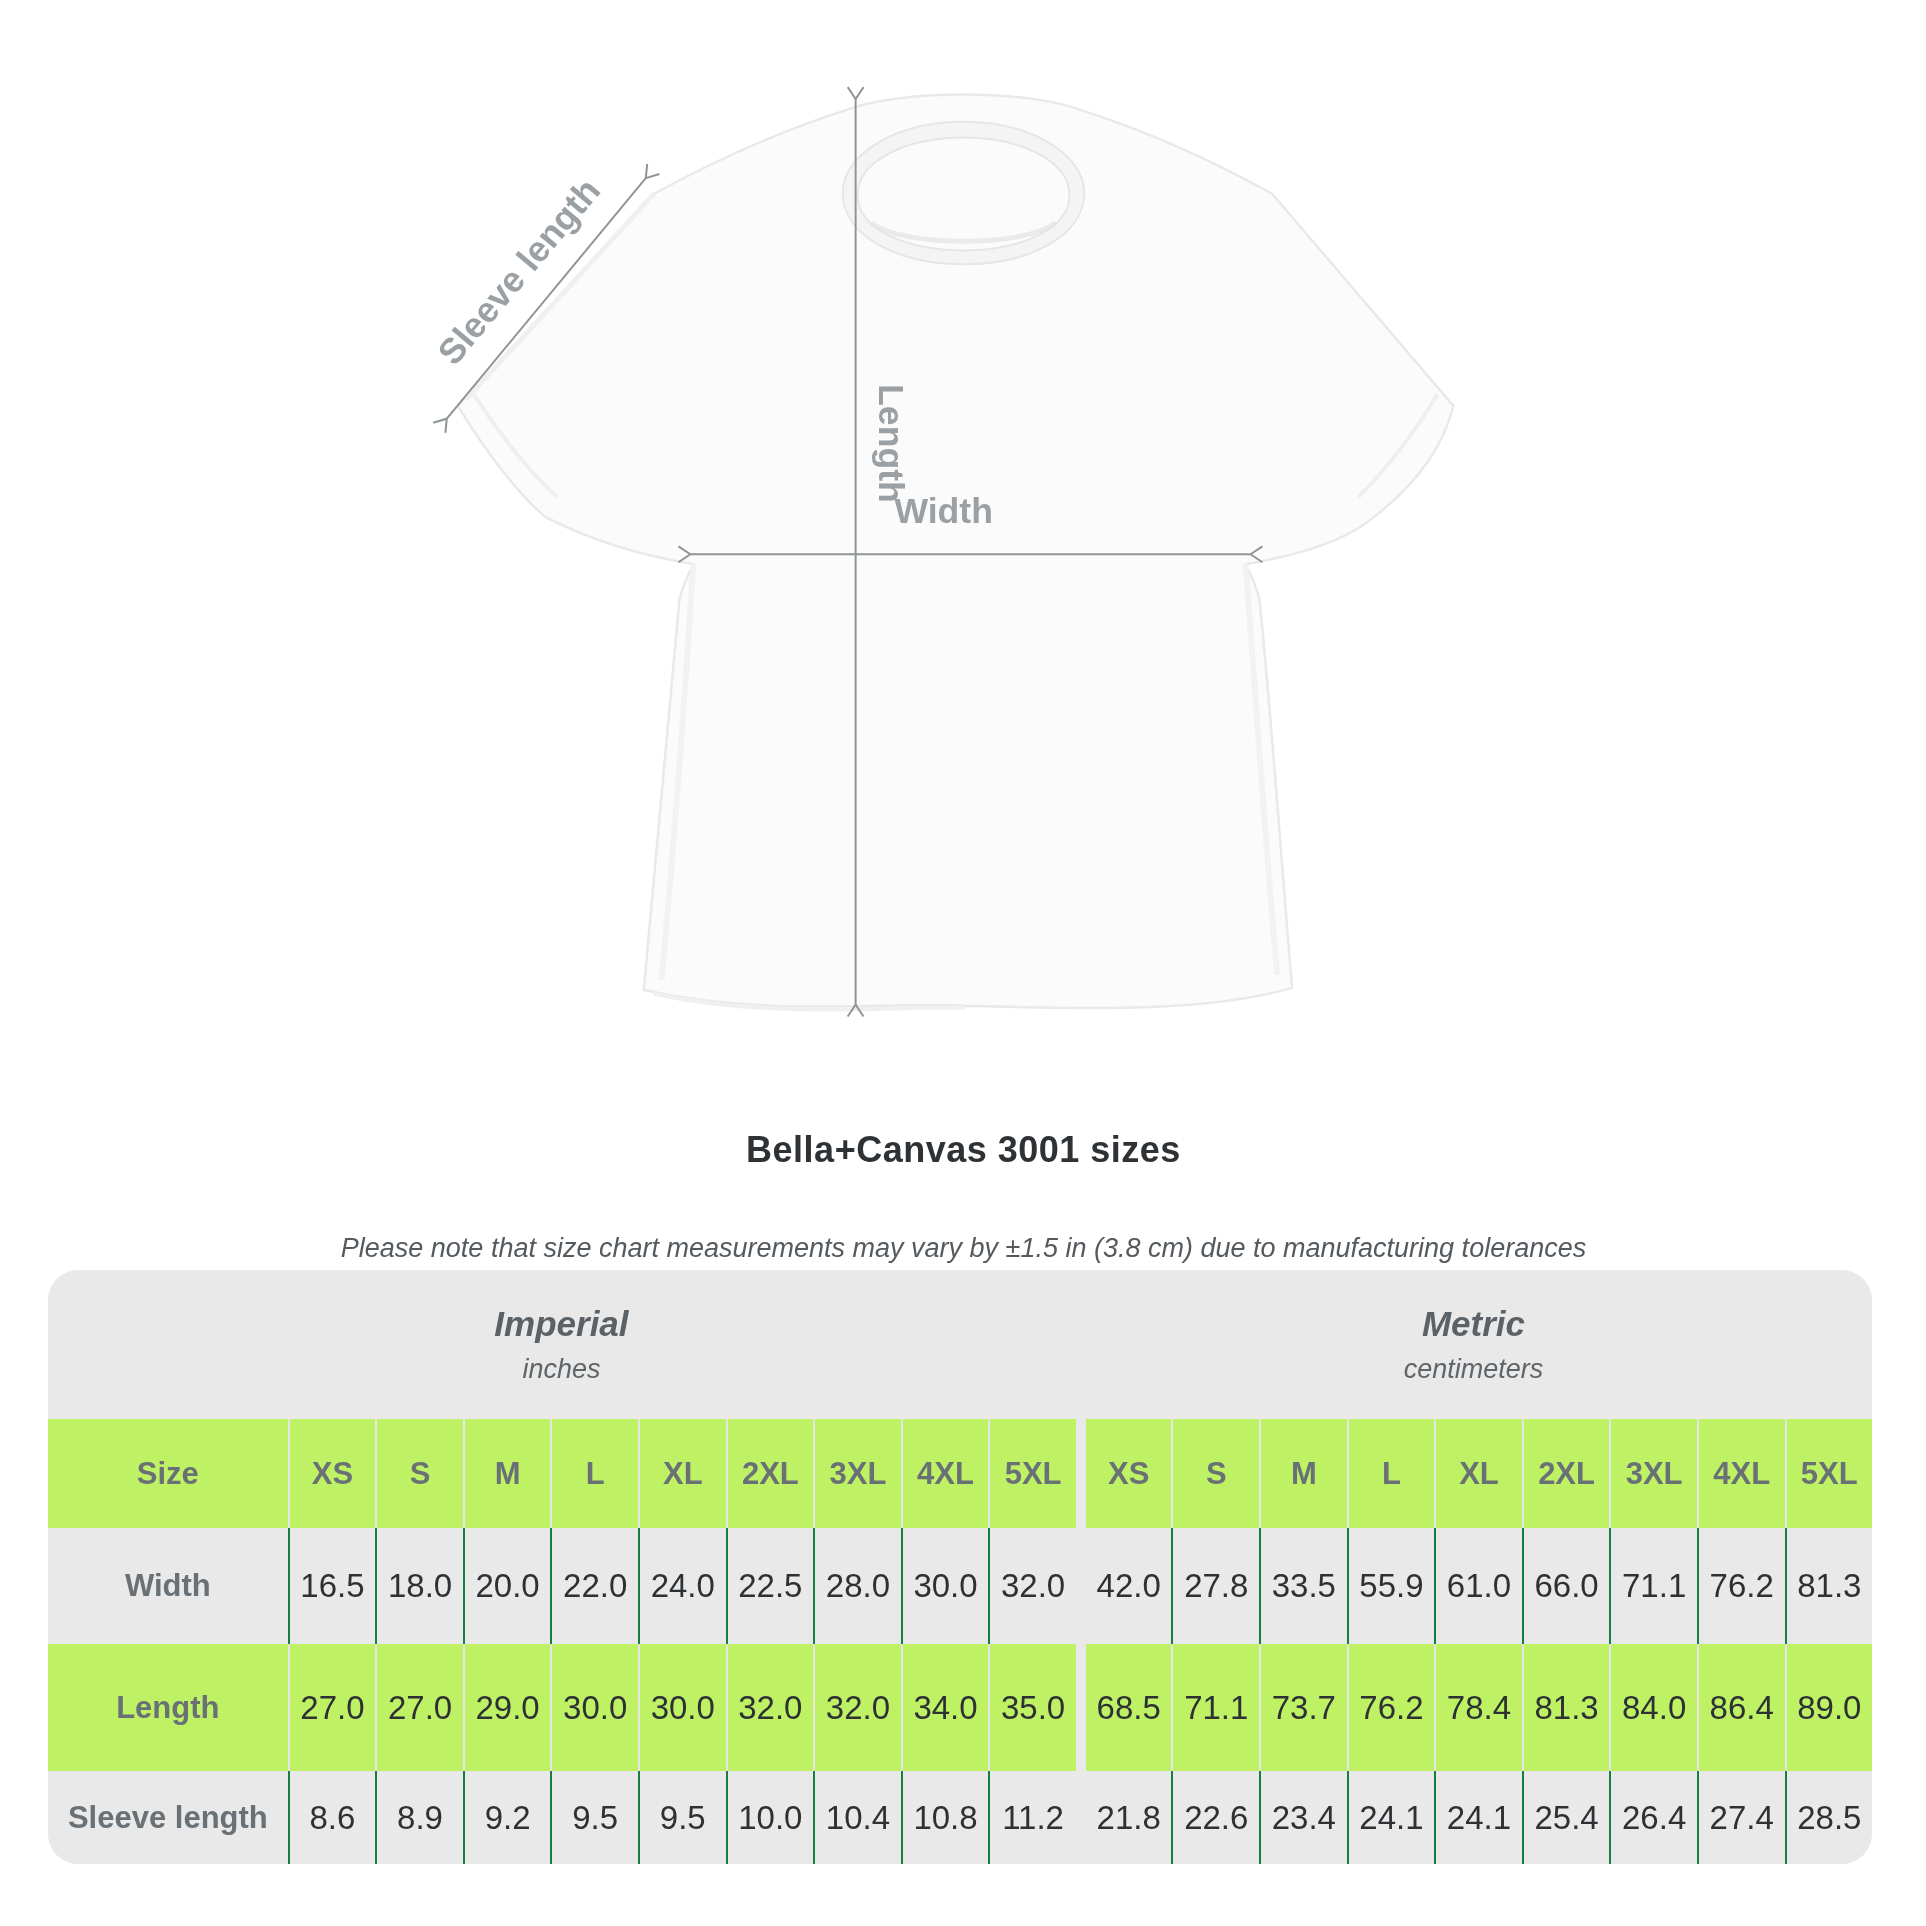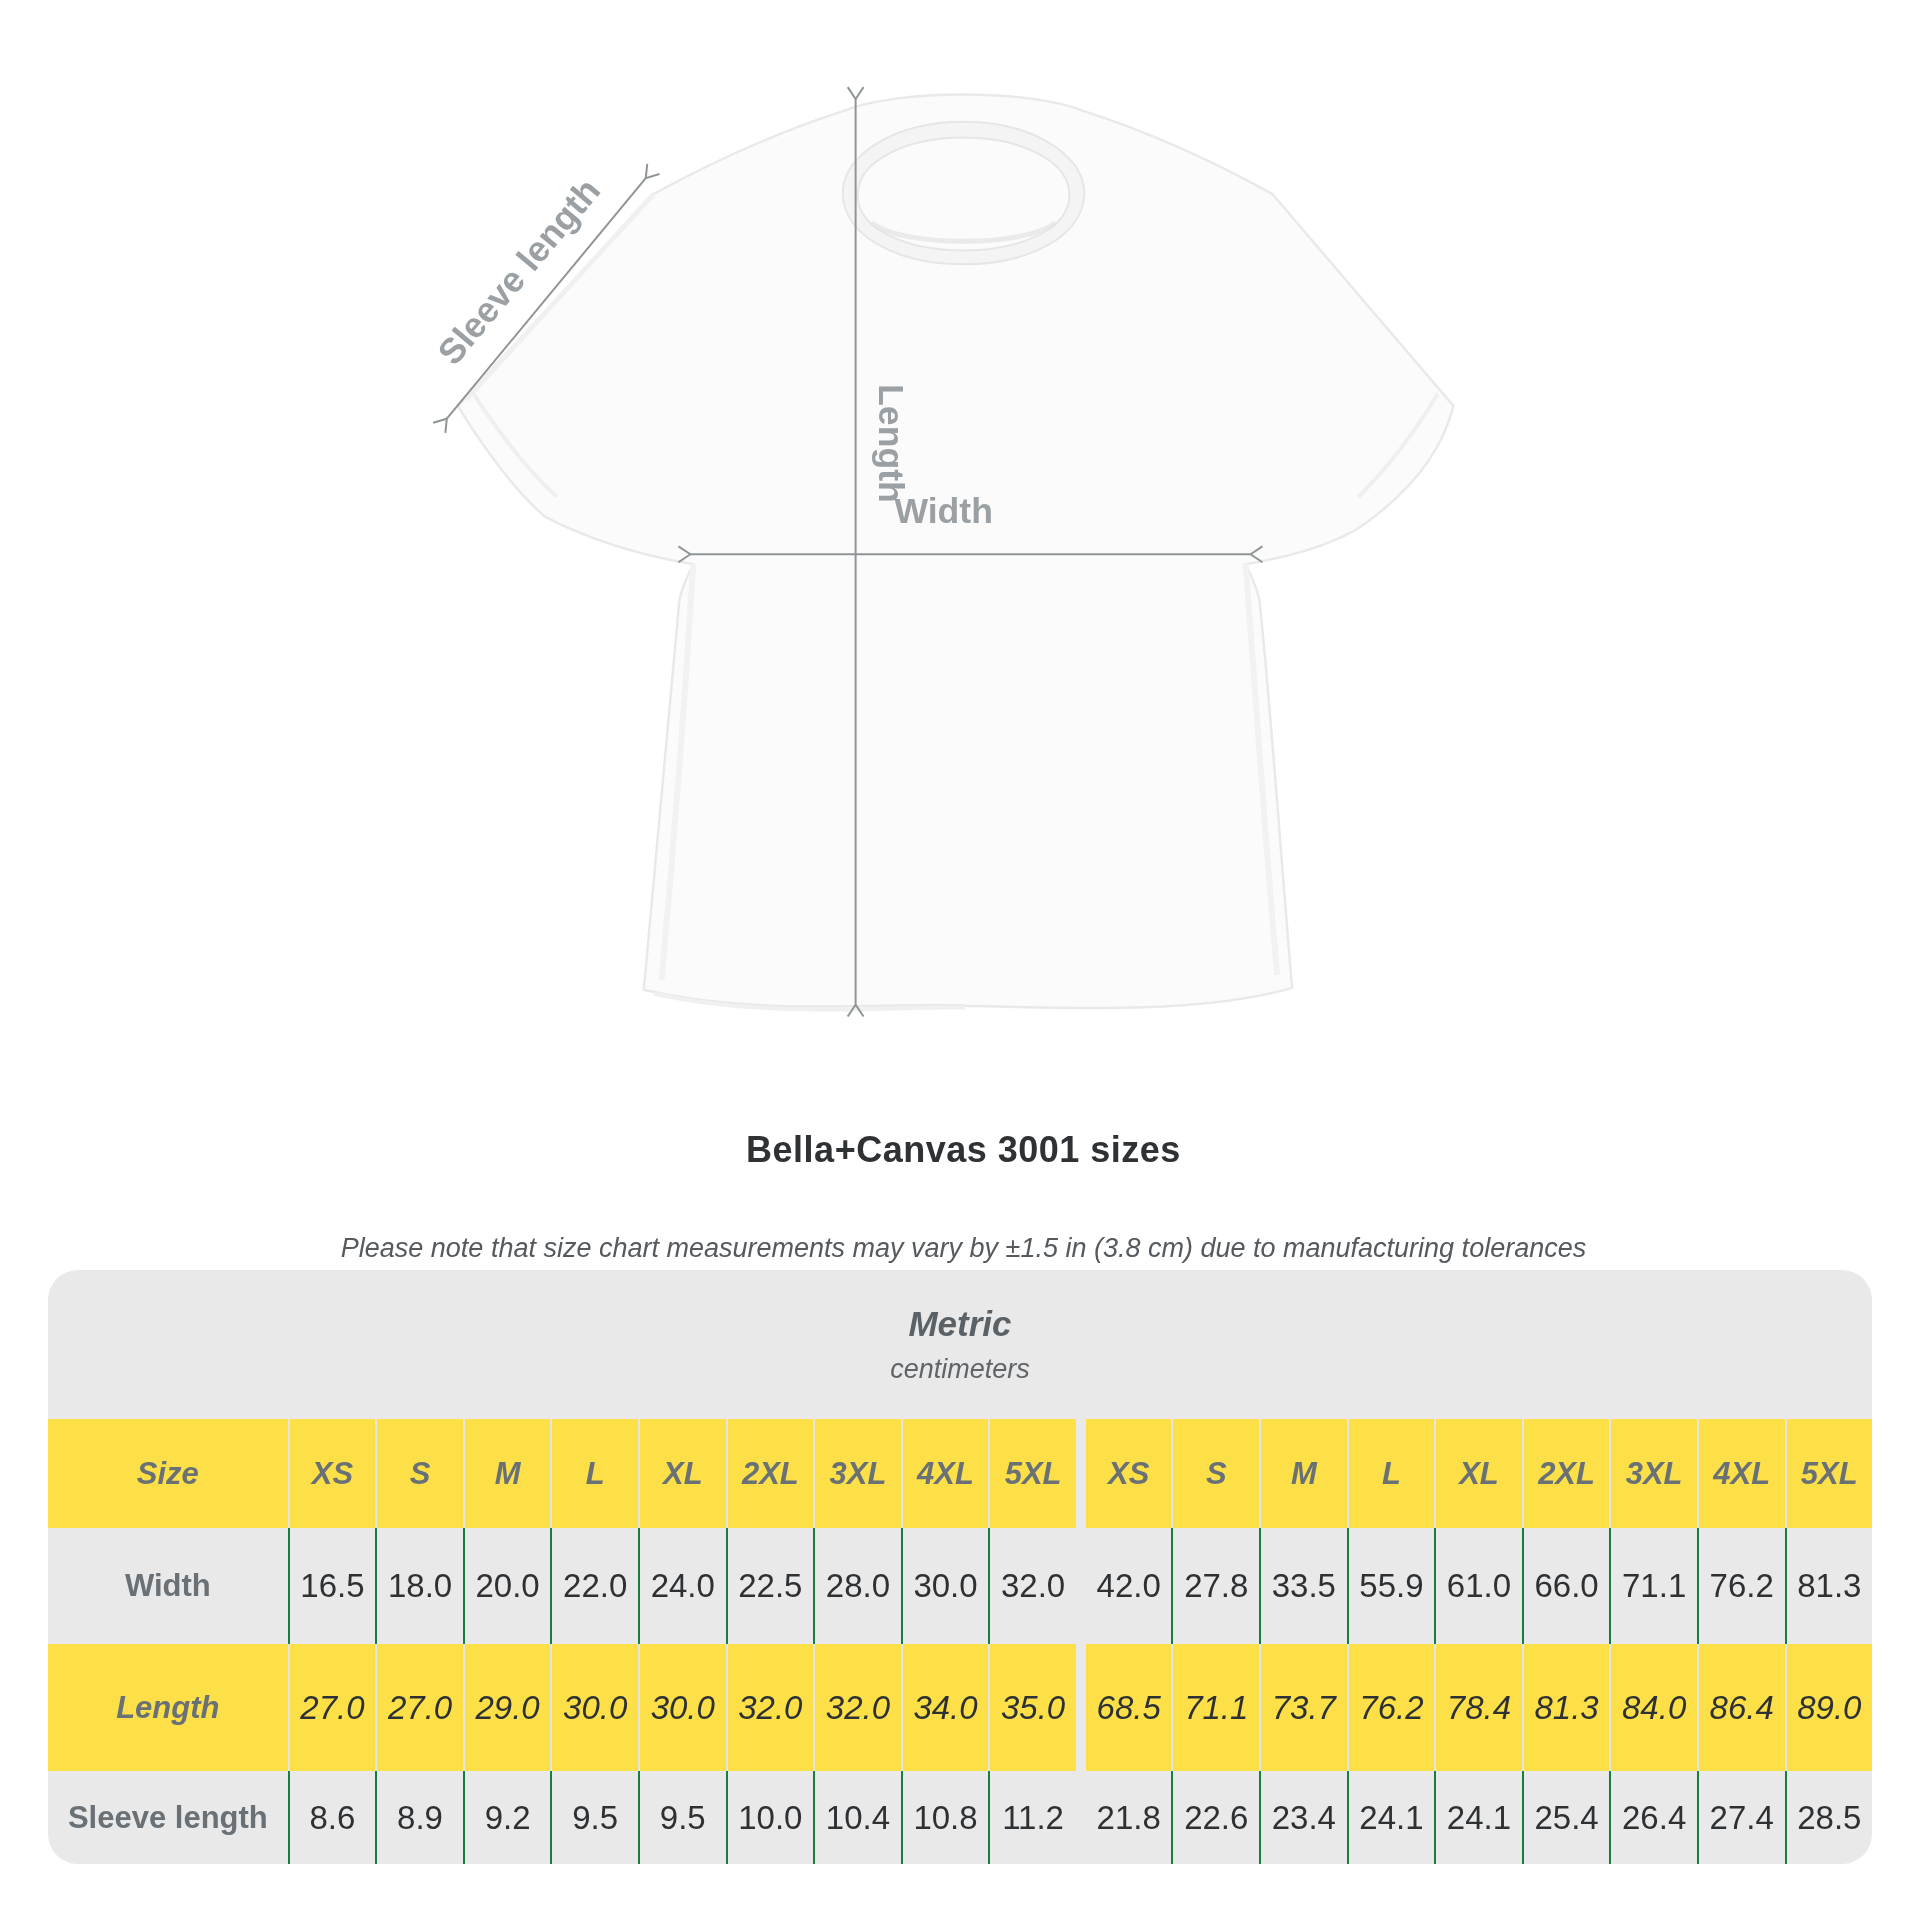--- a/index.html
+++ b/index.html
@@ -30,21 +30,21 @@
   .unit-cell.metric{flex:1;}
   .unit-name{font-size:35px;font-weight:bold;font-style:italic;color:#5b6267;}
   .unit-sub{font-size:27px;font-style:italic;color:#5f6569;}
   .row{display:flex;width:100%;}
   .row .cell{
     flex:1;display:flex;align-items:center;justify-content:center;
     font-size:33px;color:#2e3134;white-space:nowrap;
   }
   .row .cell.label{flex:0 0 13.14%;font-weight:bold;color:#6a7176;font-size:31px;}
   .row .cell.head{font-weight:bold;color:#6a7176;font-size:31px;}
-  .row.white .cell{background:#fde047;border-left:2px solid #e5e5e5;font-style:italic;}
+  .row.white .cell{background:#bef264;border-left:2px solid #e5e5e5;}
   .row.gray  .cell{background:transparent;border-left:2px solid #15803d;}
   .row.white .cell.label,.row.gray .cell.label{border-left:none;}
   .row .cell.sep{border-left-width:10px;border-left-style:solid;border-left-color:#e9e9e9 !important;}
   .row-size{height:109px;}
   .row-width{height:116px;}
   .row-length{height:127px;}
   .row-sleeve{height:94px;}
 </style>
 </head>
 <body>
@@ -102,20 +102,24 @@
     <line x1="451" y1="423" x2="652" y2="180" stroke="#8f9497" stroke-width="2" marker-start="url(#ah)" marker-end="url(#ah)"></line>
   </g>
   <text class="diag-label" x="526" y="276" text-anchor="middle" dominant-baseline="middle" transform="rotate(-50,526,276)">Sleeve length</text>
 </svg>
 
 <div class="page-title">Bella+Canvas 3001 sizes</div>
 <div class="page-subtitle">Please note that size chart measurements may vary by ±1.5 in (3.8 cm) due to manufacturing tolerances</div>
 
 <div class="size-table">
   <div class="unit-band">
+    <div class="unit-cell imperial">
+      <div class="unit-name">Imperial</div>
+      <div class="unit-sub">inches</div>
+    </div>
     <div class="unit-cell metric">
       <div class="unit-name">Metric</div>
       <div class="unit-sub">centimeters</div>
     </div>
   </div>
   <div id="table-rows">
       <div class="row white row-size">
         <div class="cell label">Size</div>
         <div class="cell head">XS</div>
         <div class="cell head">S</div>

